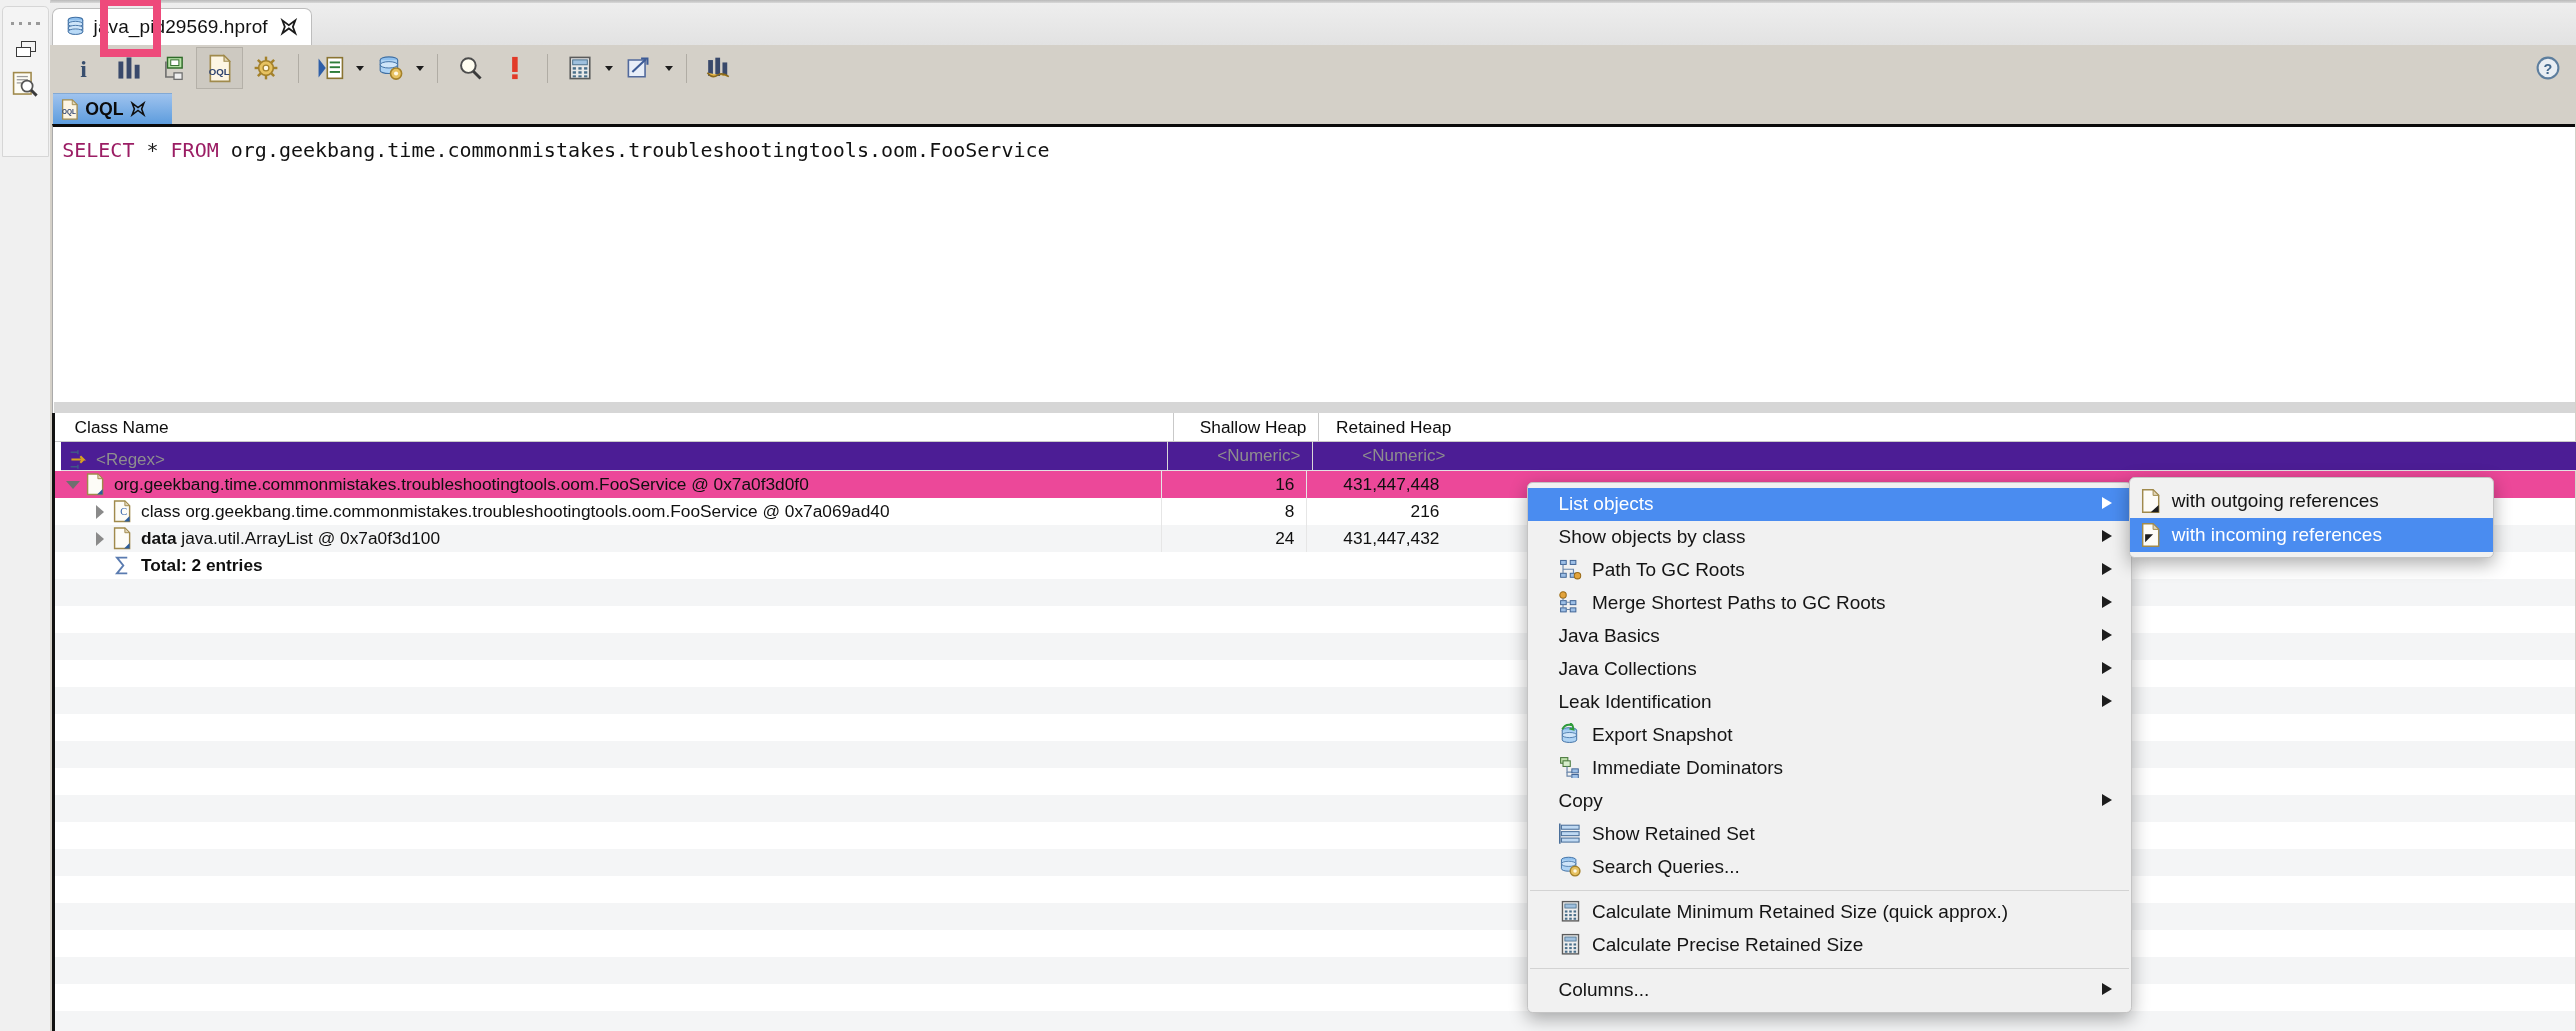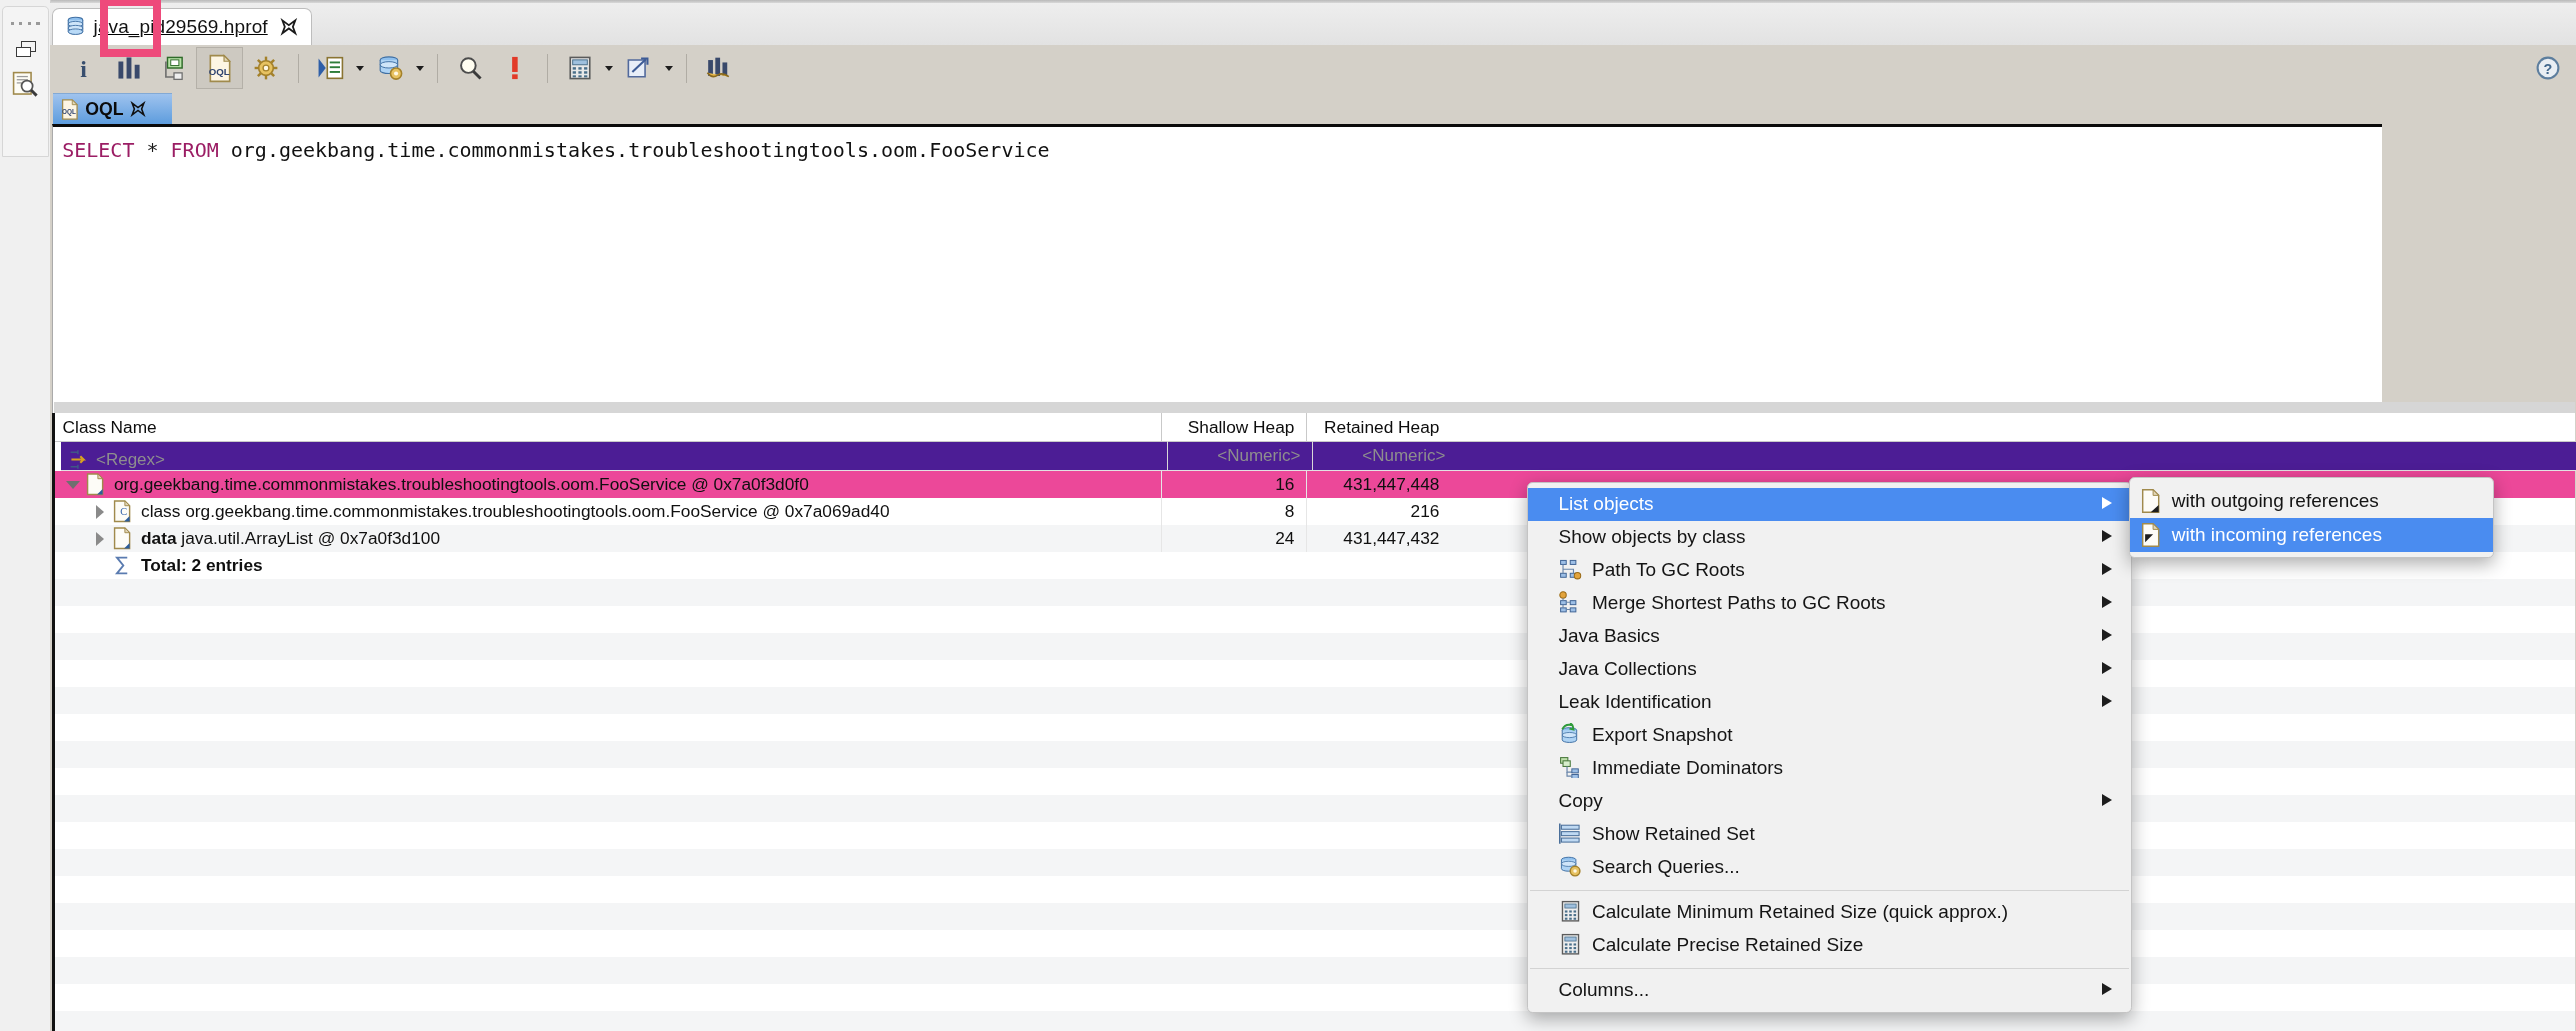--- a/index.html
+++ b/index.html
@@ -77,21 +77,20 @@
     background: linear-gradient(#eeeeee,#e2e2e2);
   }
   .filetab {
     position:absolute; left:2.4px; top:4.8px; height:37px; min-width:241px;
     background:#ffffff;
     border:0.8px solid #bdbdbd; border-bottom:none;
     border-radius: 7.2px 7.2px 0 0;
     display:flex; align-items:center; padding: 0 13px 0 11.2px;
     box-sizing:border-box;
     gap: 8px;
-    text-decoration: underline;
   }
   .filetab .label {
     font-size: 19px; color:#121212; white-space:nowrap;
     letter-spacing: 0.1px;
   }
   .tab-close {
     width:17.7px;height:17.7px; position:relative; flex:0 0 auto; margin-left:4.8px;
   }
 
   
@@ -137,21 +136,21 @@
     border-top:0.8px solid #83a9d4;
   }
   .oqltab .label { font-size:17.7px; color:#0b0b0b; font-weight:700;}
   .oqltab-rest {
     position:absolute; left:122px; top:1.6px; right:0; height:32px;
     background:#d4d0c8; border-bottom:none;
   }
 
   
   .query-area {
-    position:absolute; left:1.6px; top:121px; width:2330px; height:289px;
+    position:absolute; left:1.6px; top:121px; width:2523px; height:289px;
     background:#ffffff;
     border-top:3.2px solid #0a0a0a;
     border-left:0.8px solid #aaa;
     box-sizing:border-box;
   }
   .query-text {
     position:absolute; left:9.6px; top:11.2px;
     font-family:"DejaVu Sans Mono","Liberation Mono", monospace;
     font-size:20px; white-space:pre;
   }
@@ -171,21 +170,21 @@
     box-sizing:border-box;
   }
   .grid-row { display:flex; width:100%; box-sizing:border-box; }
   .c-name { width: 1106px; flex:0 0 1106px; box-sizing:border-box; padding-left:8px; }
   .c-shallow { width: 145px; flex:0 0 145px; box-sizing:border-box; text-align:right; padding-right:11.2px; }
   .c-retained { width: 145px; flex:0 0 145px; box-sizing:border-box; text-align:right; padding-right:11.2px; }
   .c-rest { flex:1 1 auto; box-sizing:border-box;}
 
   .thead {
     height:29px; background:#ffffff; border-bottom:0.8px solid #c9c9c9;
-    align-items:center; font-size:17.3px; color:#0d0d0d;
+    align-items:center; font-size:17.3px; color:#0d0d0d;padding-left:12px;
   }
   .thead .c-shallow, .thead .c-retained {
     border-left:0.8px solid #c9c9c9; line-height:29px;
   }
   .thead .c-rest { border-left:0.8px solid #c9c9c9; }
   .thead .c-name { line-height:29px; }
 
   .filter-row {
     height:29px; background:#4c1d95; align-items:flex-end; font-size:17px; color:#8e8e8e;
     border-bottom:0.8px solid #e2e2e2;

